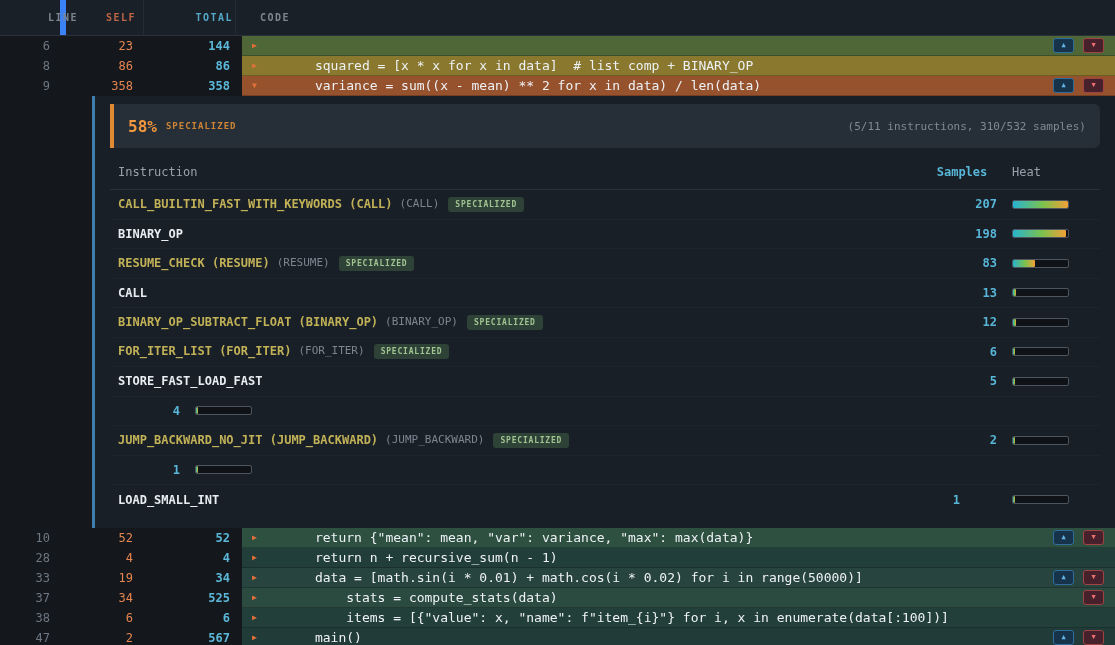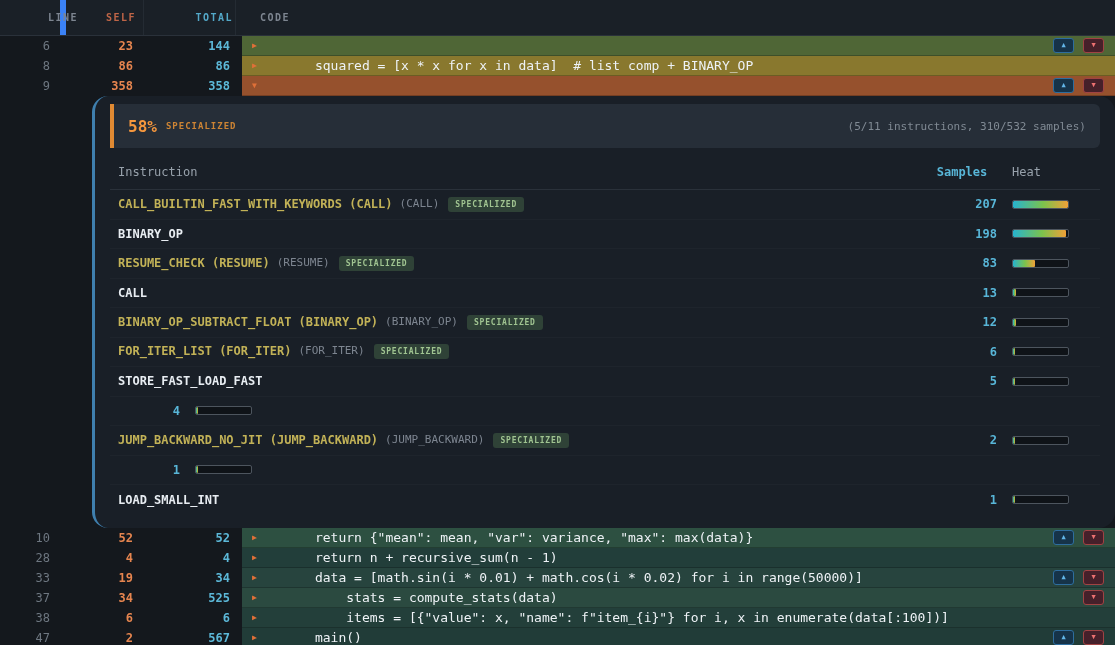--- a/index.html
+++ b/index.html
@@ -9,47 +9,47 @@
   .hdr{display:flex;height:36px;align-items:center;background:#1a2027;
     border-bottom:1px solid #2a313a;font-size:10px;letter-spacing:1.5px;
     color:#7d8590;font-weight:bold;}
   .h-line{width:62px;text-align:left;padding-right:12px;border-right:6px solid #3b82f6;height:100%;line-height:36px;padding-left:48px;}
   .h-self{width:78px;text-align:right;padding-right:7px;color:#bf6547;border-right:1px solid #242b33;height:100%;line-height:36px;}
   .h-total{width:92px;text-align:right;padding-right:2px;color:#53a8c8;border-right:1px solid #242b33;height:100%;line-height:36px;}
   .h-code{margin-left:10px;padding-left:14px;}
   
   .code-row{display:flex;height:20px;align-items:stretch;font-size:13px;}
   .cr-line{width:62px;text-align:right;padding-right:12px;color:#6e7781;font-size:12px;line-height:20px;}
-  .cr-self{width:78px;text-align:right;padding-right:7px;color:#e6854f;font-weight:bold;font-size:12px;line-height:20px;}
+  .cr-self{width:78px;text-align:right;padding-right:7px;color:#e6854f;font-weight:normal;font-size:12px;line-height:20px;}
   .cr-total{width:92px;text-align:right;padding-right:2px;color:#5cb8d8;font-weight:bold;font-size:12px;line-height:20px;}
   .cr-code{flex:1;margin-left:10px;display:flex;align-items:center;color:#eef2f6;
     white-space:pre;border-bottom:1px solid rgba(0,0,0,0.22);padding-left:10px;cursor:pointer;}
   .tri{width:16px;font-size:8px;color:#e07038;flex:0 0 16px;}
   .src{flex:0 1 auto;}
   .btns{margin-left:auto;display:flex;gap:9px;padding-right:11px;}
   .btn{width:21px;height:15px;border-radius:3px;font-size:7px;display:flex;align-items:center;
     justify-content:center;cursor:pointer;font-family:inherit;line-height:1;}
   .btn.up{background:#163349;border:1px solid #2e6d9e;color:#62b6e8;}
   .btn.down{background:#46202a;border:1px solid #a04343;color:#ef7272;}
   
   .detail{margin-left:92px;border-left:3px solid #3f7fae;background:#191f27;
-    padding:8px 15px 13px 15px;border-radius:16px;}
+    padding:8px 15px 13px 15px;}
   .callout{height:44px;background:#262e38;border-left:4px solid #e08a33;
     border-radius:0 6px 6px 0;display:flex;align-items:center;padding:0 14px;}
   .pct{color:#f5973d;font-size:16px;font-weight:bold;}
   .pct-label{color:#cd8434;font-size:9px;letter-spacing:1px;margin-left:9px;font-weight:bold;}
   .summary{margin-left:auto;color:#808a94;font-size:11px;}
   .ithead{display:flex;align-items:center;padding:17px 0 10px;
     border-bottom:1px solid #2a313a;font-size:12px;color:#98a2ac;}
   .th-name{flex:1;padding-left:8px;}
   .th-samples{width:70px;text-align:center;color:#58b6d8;font-weight:bold;}
   .th-heat{width:103px;padding-left:15px;}
   .instr-row{display:flex;align-items:center;height:29.5px;
     border-bottom:1px solid rgba(255,255,255,0.025);}
-  .instr-row:last-child{border-bottom:none;}
+  .instr-row:last-child{border-bottom:none;gap:37px;}
   .iname{flex:1;padding-left:8px;font-size:12px;font-weight:bold;color:#e8edf2;
     white-space:nowrap;display:flex;align-items:flex-start;overflow:hidden;}
   .nm.spec{color:#c2b257;}
   .ibase{color:#7d8590;font-weight:normal;font-size:11px;margin-left:7px;}
   .badge{background:#2f4237;color:#a0c491;font-size:8px;letter-spacing:0.8px;
     padding:3px 7px;border-radius:3px;margin-left:9px;font-weight:bold;}
   .isamples{width:70px;text-align:right;font-size:12px;font-weight:bold;color:#58b6d8;}
   .iheat{width:103px;padding-left:15px;}
   .heat-track{width:57px;height:9px;border:1px solid #4d555e;border-radius:2px;
     background:#0f1318;overflow:hidden;}
@@ -95,20 +95,21 @@
       </span>
     </div>
   </div>
 
   <div class="code-row">
     <div class="cr-line">9</div>
     <div class="cr-self">358</div>
     <div class="cr-total">358</div>
     <div class="cr-code" style="background: rgb(150, 81, 45);">
       <span class="tri">▼</span>
+      <span class="src">      variance = sum((x - mean) ** 2 for x in data) / len(data)</span>
       <span class="btns">
         <button class="btn up">▲</button>
         <button class="btn down">▼</button>
       </span>
     </div>
   </div>
 </div>
 
   <div class="detail">
     <div class="callout">

